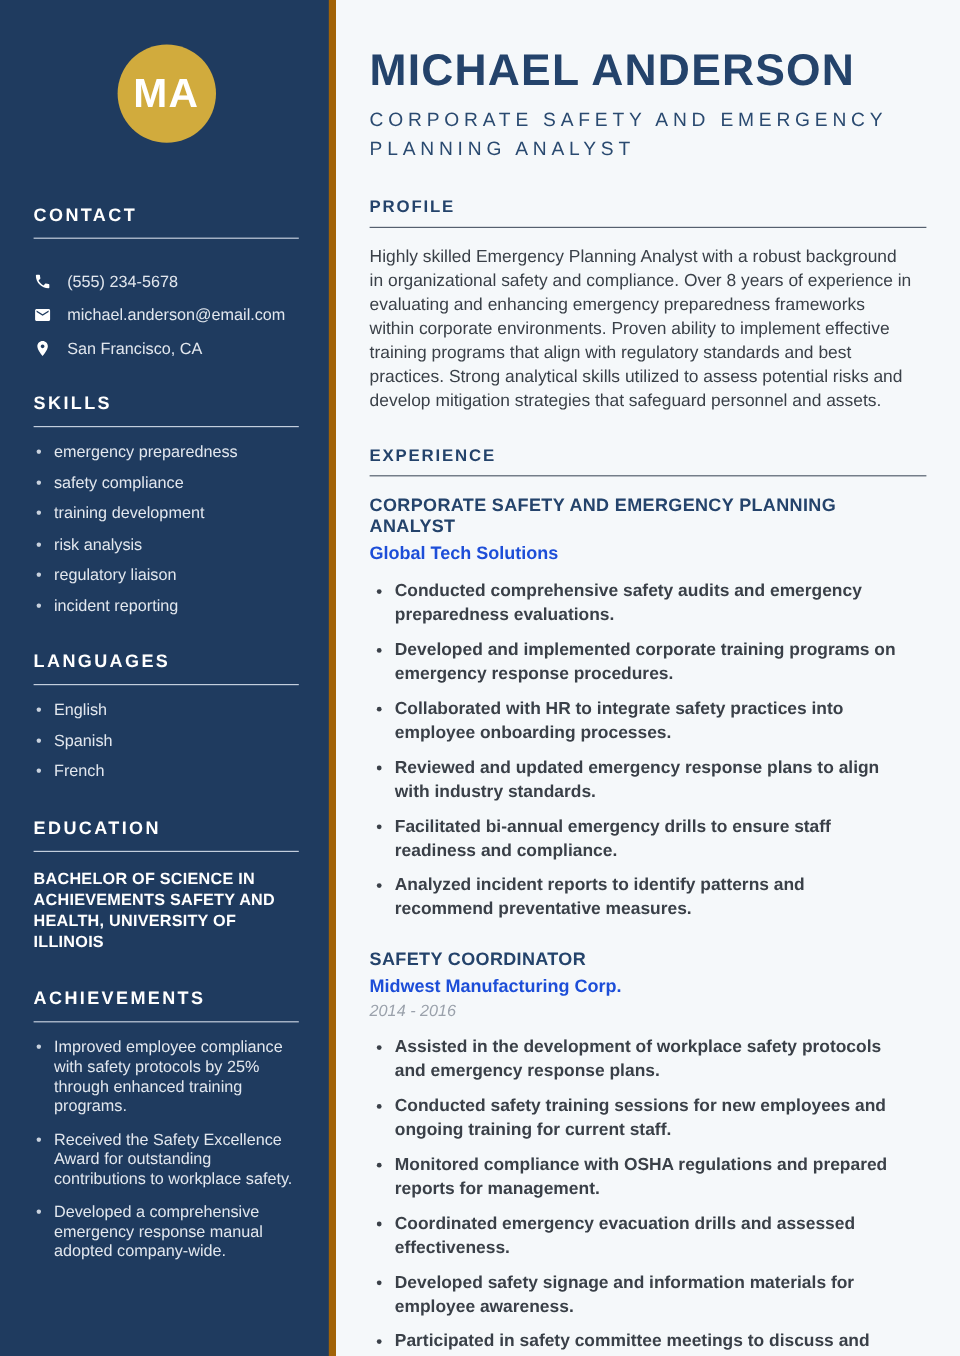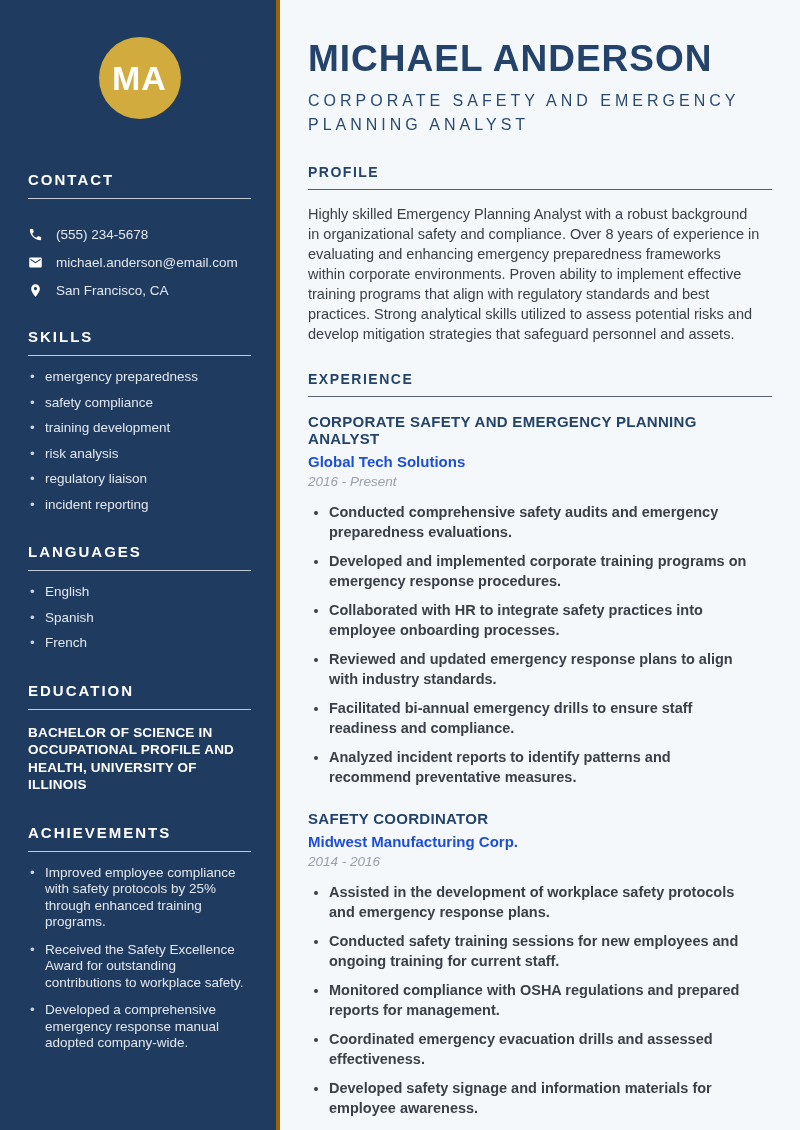--- a/index.html
+++ b/index.html
@@ -13,21 +13,21 @@
     height: 1130px;
     display: flex;
     overflow: hidden;
   }
 
   
   .sidebar {
     width: 280px;
     flex: 0 0 280px;
     background: #1f3b5f;
-    border-right: 4px solid #a16207;
+    border-right: 6px solid #a16207;
     padding: 37px 25px 30px 28px;
     color: #e2e7ee;
   }
   .avatar {
     width: 82px;
     height: 82px;
     border-radius: 50%;
     background: #d1ab3d;
     color: #ffffff;
     font-size: 34px;
@@ -219,21 +219,21 @@
       <ul class="side-list">
         <li>English</li>
         <li>Spanish</li>
         <li>French</li>
       </ul>
     </section>
 
     <section class="side-section">
       <div class="side-heading">EDUCATION</div>
       <hr class="side-rule">
-      <div class="degree">BACHELOR OF SCIENCE IN OCCUPATIONAL PROFILE AND HEALTH, UNIVERSITY OF ILLINOIS</div>
+      <div class="degree">BACHELOR OF SCIENCE IN ACHIEVEMENTS SAFETY AND HEALTH, UNIVERSITY OF ILLINOIS</div>
     </section>
 
     <section class="side-section">
       <div class="side-heading">ACHIEVEMENTS</div>
       <hr class="side-rule">
       <ul class="side-list ach-list">
         <li>Improved employee compliance with safety protocols by 25% through enhanced training programs.</li>
         <li>Received the Safety Excellence Award for outstanding contributions to workplace safety.</li>
         <li>Developed a comprehensive emergency response manual adopted company-wide.</li>
       </ul>
@@ -252,21 +252,20 @@
       <p class="profile-text">Highly skilled Emergency Planning Analyst with a robust background in organizational safety and compliance. Over 8 years of experience in evaluating and enhancing emergency preparedness frameworks within corporate environments. Proven ability to implement effective training programs that align with regulatory standards and best practices. Strong analytical skills utilized to assess potential risks and develop mitigation strategies that safeguard personnel and assets.</p>
     </section>
 
     <section class="main-section">
       <div class="main-heading">EXPERIENCE</div>
       <hr class="main-rule">
 
       <div class="job">
         <div class="job-title">CORPORATE SAFETY AND EMERGENCY PLANNING ANALYST</div>
         <div class="company">Global Tech Solutions</div>
-        <div class="dates">2016 - Present</div>
         <ul class="bullets">
           <li>Conducted comprehensive safety audits and emergency preparedness evaluations.</li>
           <li>Developed and implemented corporate training programs on emergency response procedures.</li>
           <li>Collaborated with HR to integrate safety practices into employee onboarding processes.</li>
           <li>Reviewed and updated emergency response plans to align with industry standards.</li>
           <li>Facilitated bi-annual emergency drills to ensure staff readiness and compliance.</li>
           <li>Analyzed incident reports to identify patterns and recommend preventative measures.</li>
         </ul>
       </div>
 

